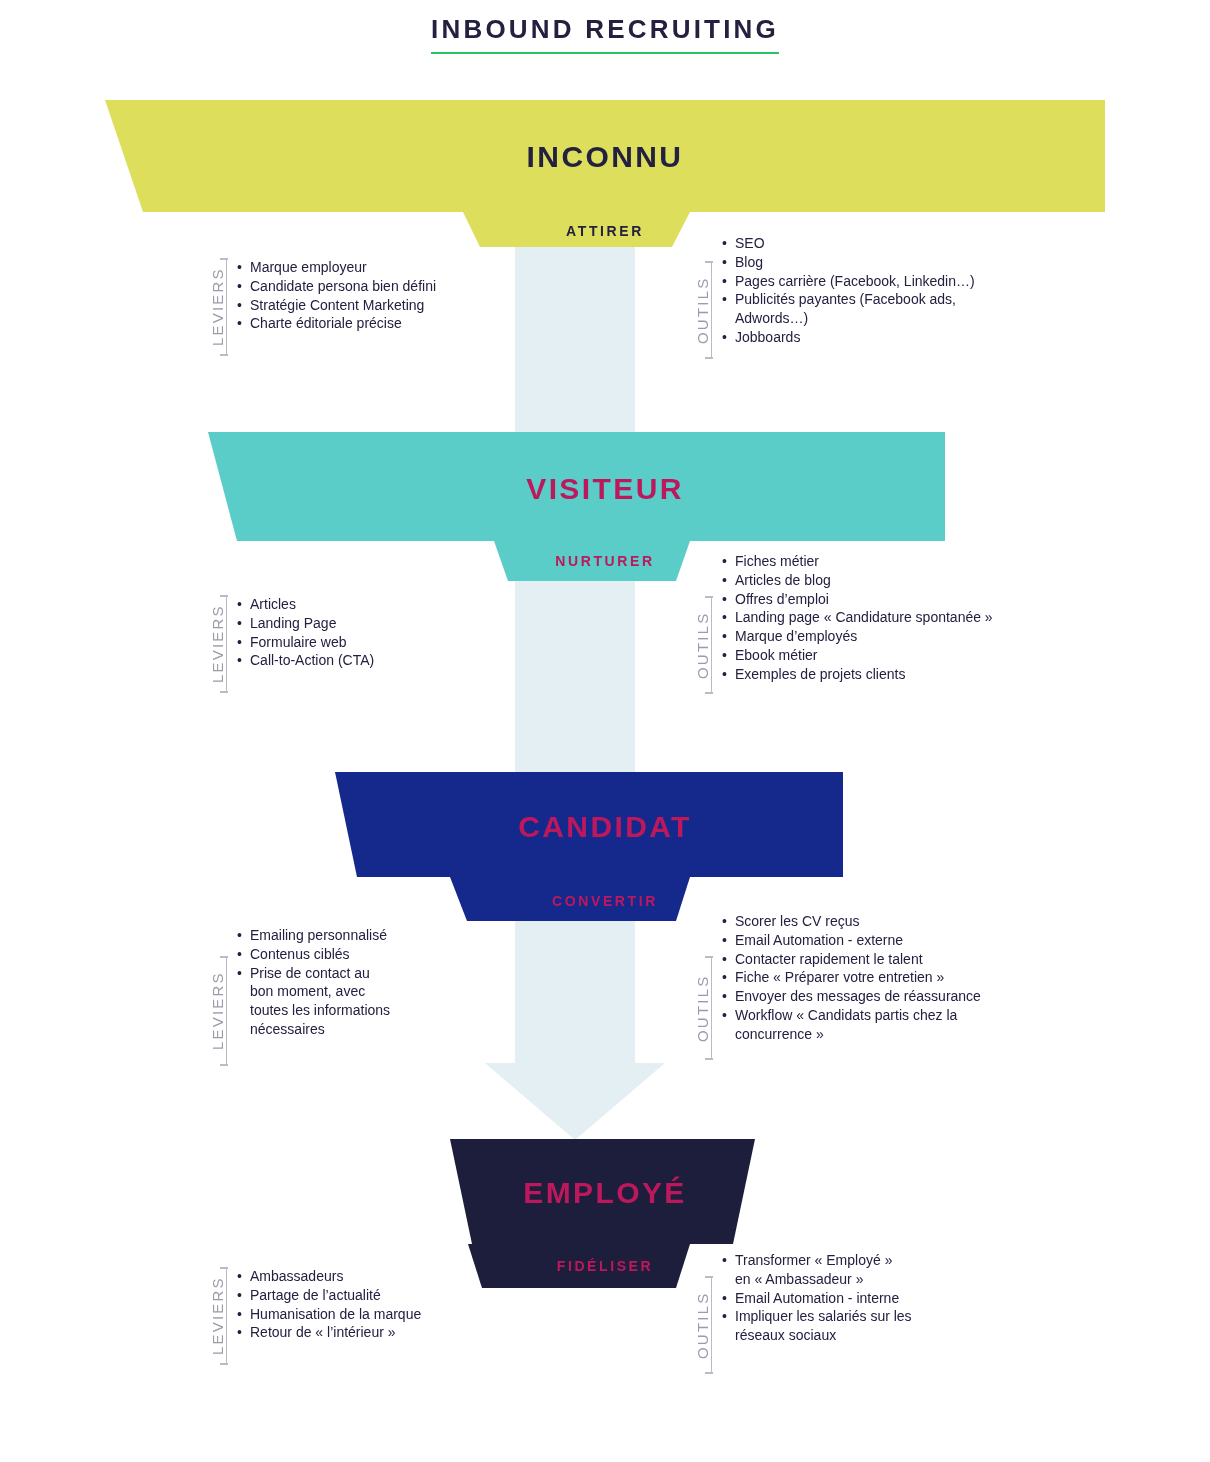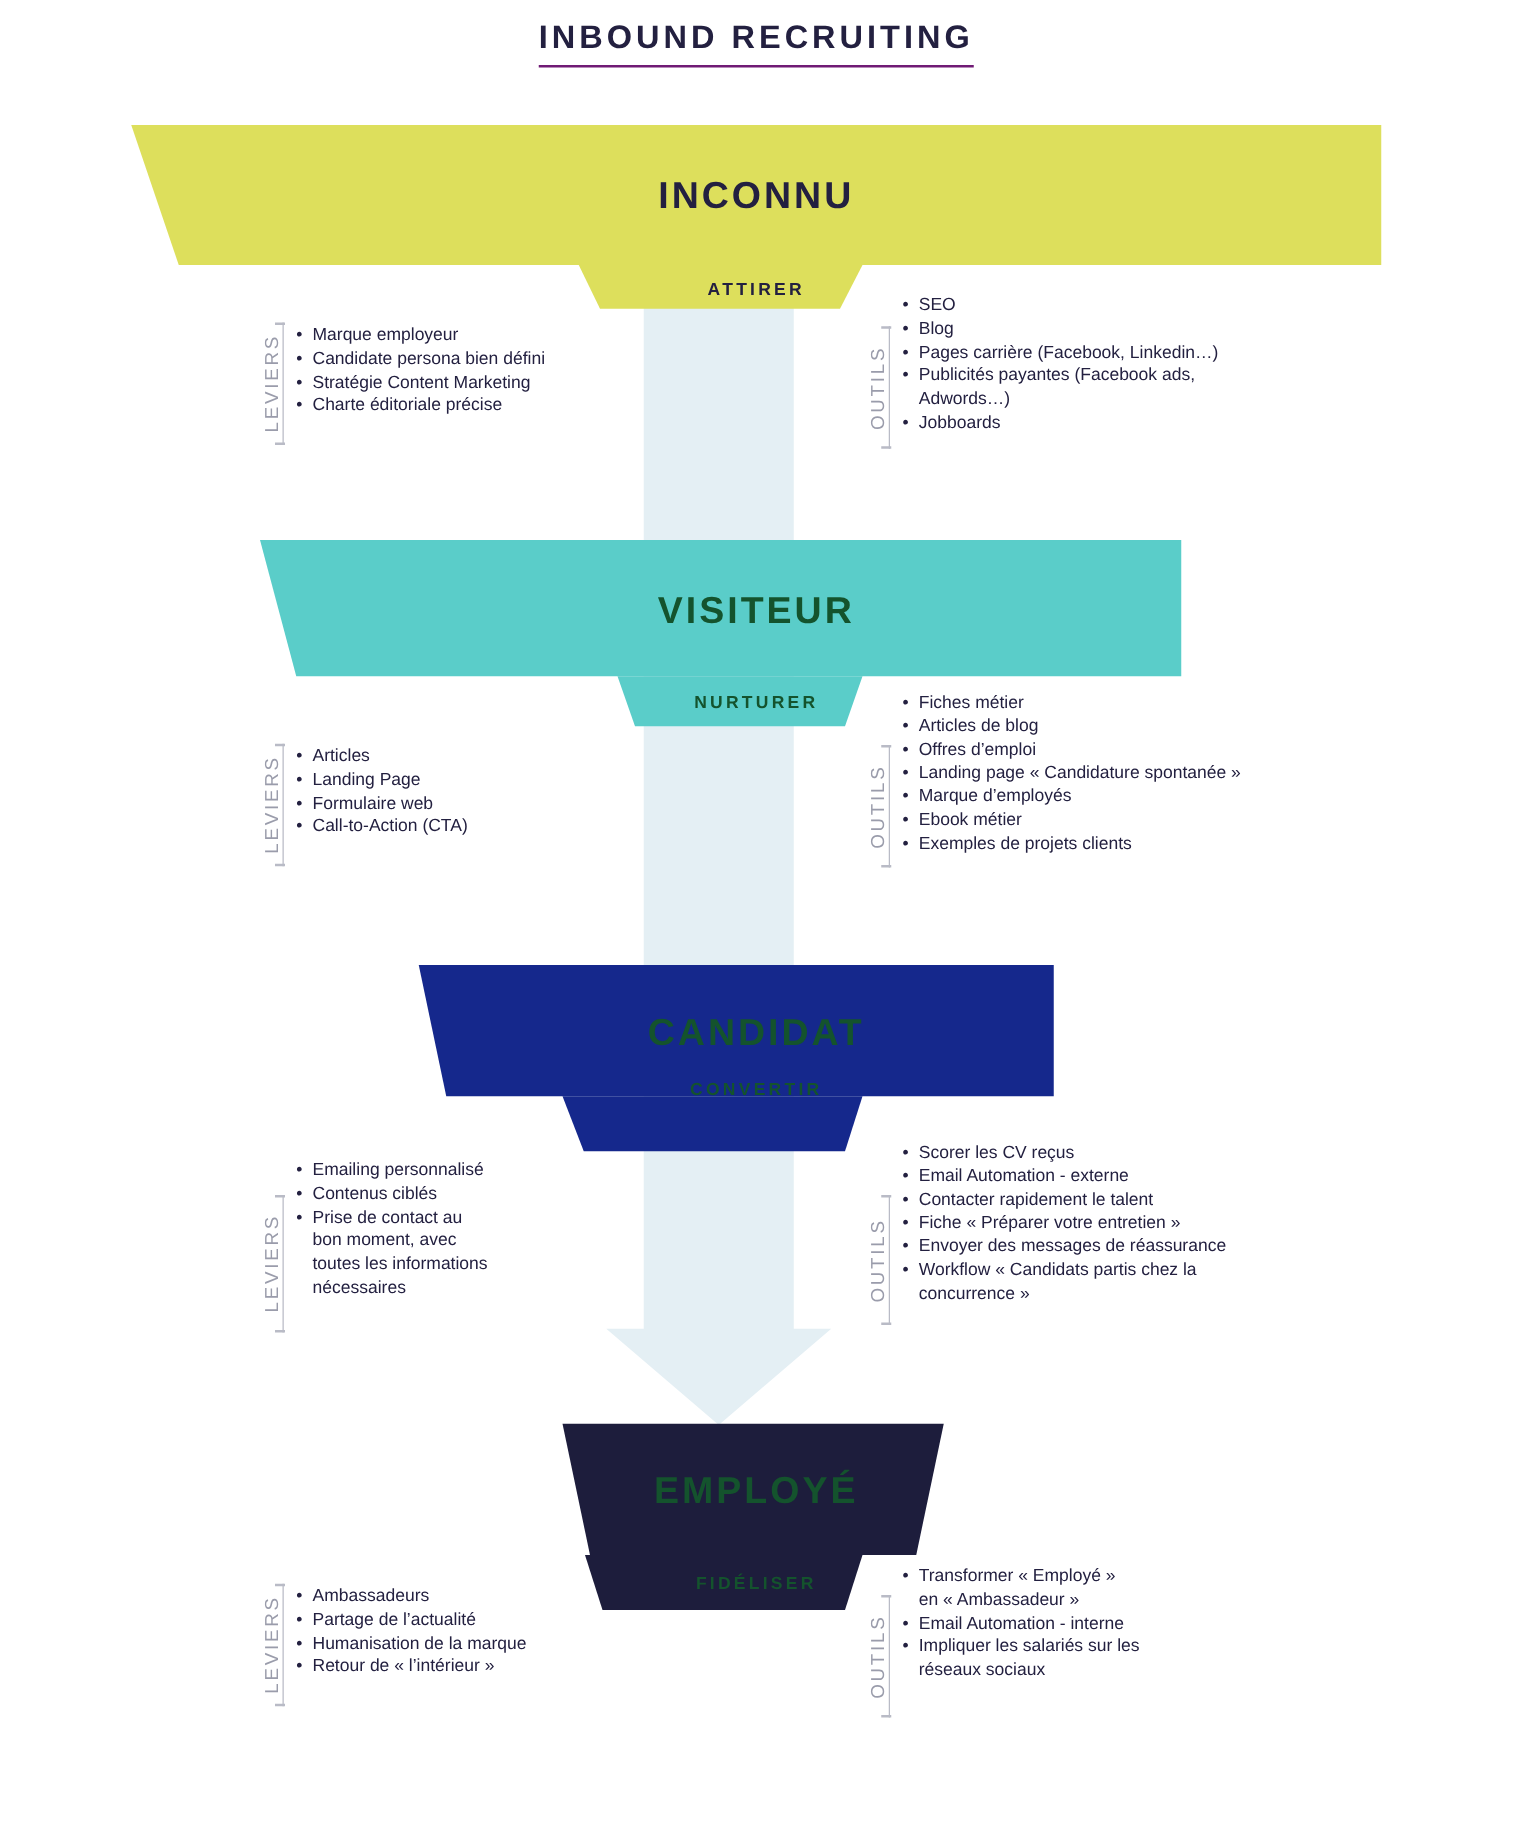--- a/index.html
+++ b/index.html
@@ -24,21 +24,21 @@
     width: 1210px;
     text-align: center;
   }
   .title {
     display: inline-block;
     font-size: 26px;
     font-weight: 700;
     letter-spacing: 3.2px;
     color: #232040;
     padding-bottom: 7px;
-    border-bottom: 2px solid #701a75;
+    border-bottom: 2px solid #22c55e;
   }
 
   
   #funnel-svg {
     position: absolute;
     top: 0;
     left: 0;
     width: 1210px;
     height: 1462px;
     pointer-events: none;
@@ -56,21 +56,21 @@
   }
   .action-name {
     position: absolute;
     width: 1210px;
     left: 0;
     text-align: center;
     font-size: 14px;
     font-weight: 700;
     letter-spacing: 2.6px;
   }
-  .on-dark { color: #14532d; }
+  .on-dark { color: #be185d; }
   .on-light { color: #232040; }
 
   
   .col {
     position: absolute;
     display: flex;
     align-items: flex-start;
   }
   .col-left  { }
   .col-right { }
@@ -146,21 +146,21 @@
   <polygon points="468,1244 690,1244 676,1288 482,1288" fill="#1D1D3C"></polygon>
 </svg>
 
 <div class="stage-name on-light" style="top:140px">INCONNU</div>
 <div class="action-name on-light" style="top:223px">ATTIRER</div>
 
 <div class="stage-name on-dark" style="top:472px">VISITEUR</div>
 <div class="action-name on-dark" style="top:553px">NURTURER</div>
 
 <div class="stage-name on-dark" style="top:810px">CANDIDAT</div>
-<div class="action-name on-dark" style="top:863px">CONVERTIR</div>
+<div class="action-name on-dark" style="top:893px">CONVERTIR</div>
 
 <div class="stage-name on-dark" style="top:1176px">EMPLOYÉ</div>
 <div class="action-name on-dark" style="top:1258px">FIDÉLISER</div>
 
 <div class="col col-left" style="top:258px; left:205px;">
   <div class="axis-label" style="height:98px;">LEVIERS</div>
   <ul class="items">
     <li>Marque employeur</li>
     <li>Candidate persona bien défini</li>
     <li>Stratégie Content Marketing</li>

